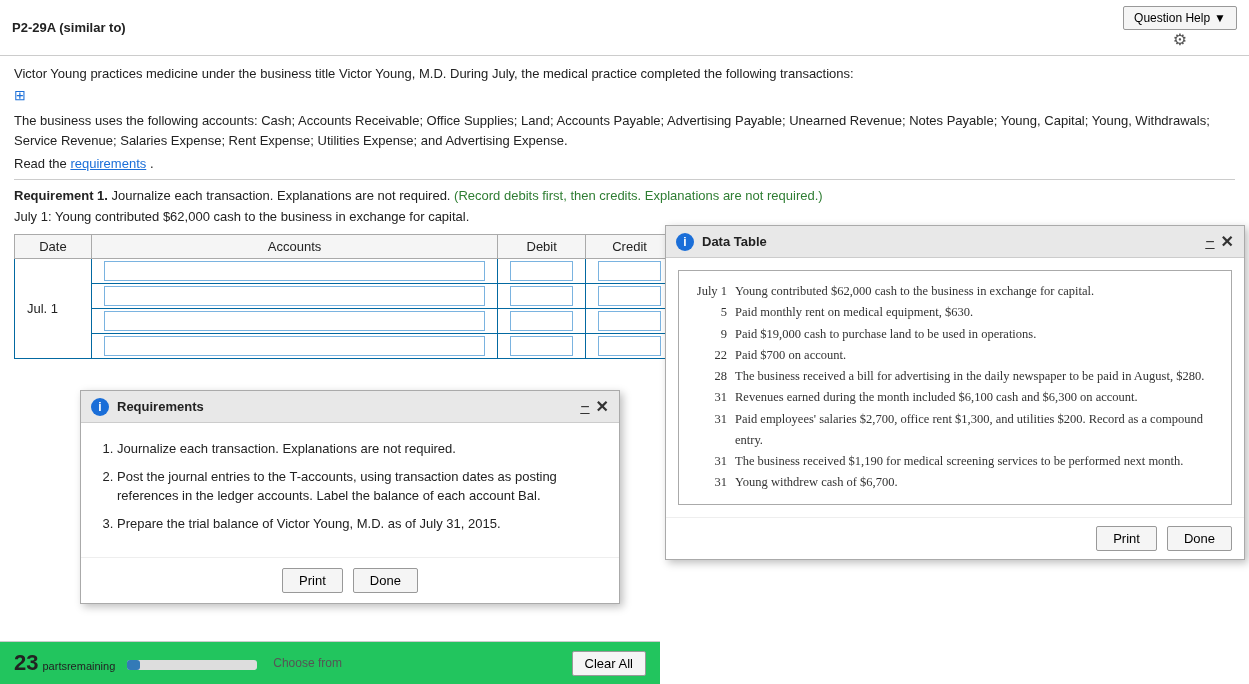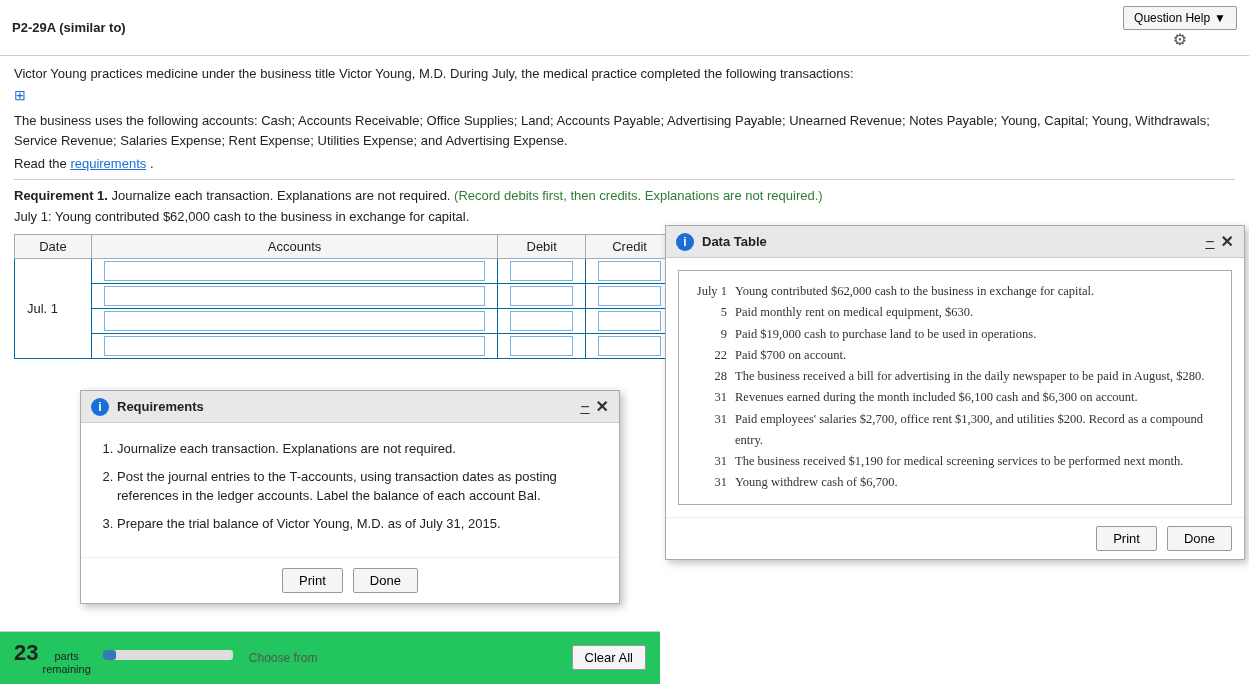--- a/index.html
+++ b/index.html
@@ -172,21 +172,21 @@
           <td><input type="text" style=""></td>
         </tr>
       </tbody>
     </table>
   </div>
 
   <div class="bottom-bar">
     <div class="bottom-row-left">
       <div style="display:flex; align-items:baseline; gap:4px;">
         <span style="font-size:22px; font-weight:bold;">23</span>
-        <div style="display:flex; flex-direction:column; font-size:11px; line-height:1.2;align-items:center;">
+        <div style="display:flex; flex-direction:row; font-size:11px; line-height:1.2;align-items:center;">
           <span>parts</span>
           <span>remaining</span>
         </div>
         <div class="progress-bar-outer">
           <div class="progress-bar-inner"></div>
         </div>
       </div>
       <span style="font-size:12px; color:#555; margin-left:8px;">Choose from</span>
     </div>
     <button class="clear-all-btn">Clear All</button>

